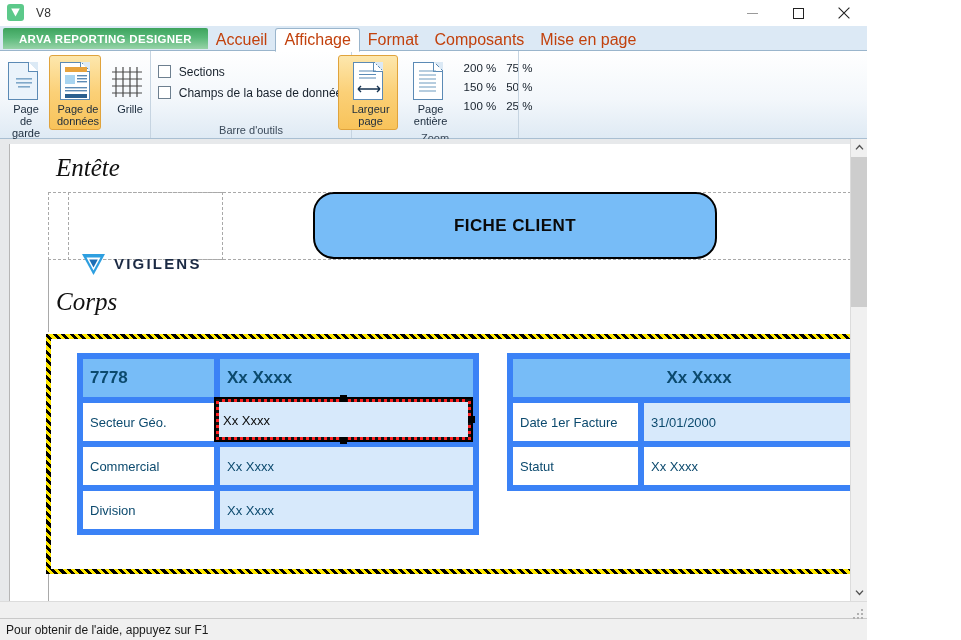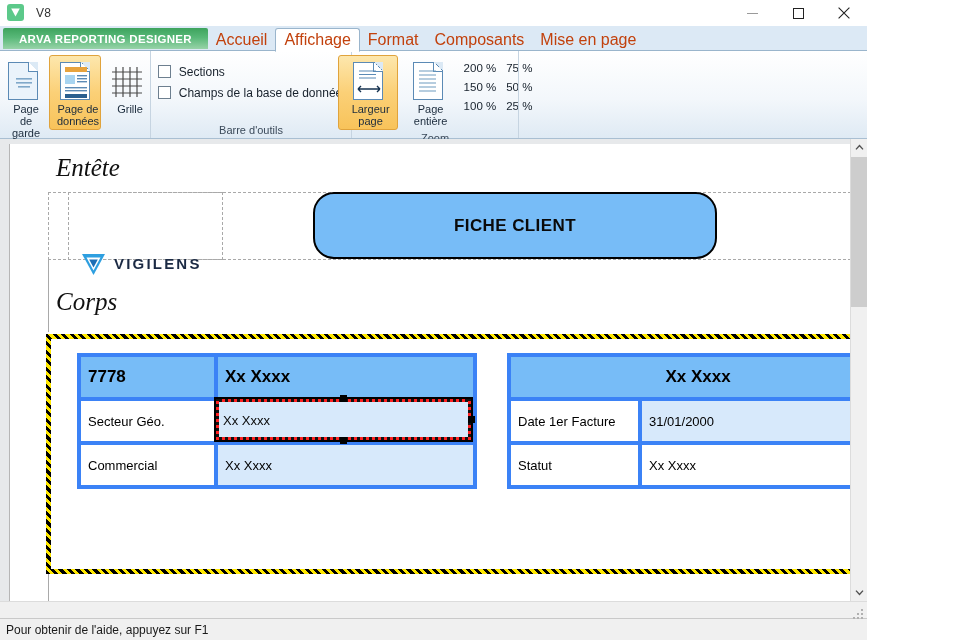--- a/index.html
+++ b/index.html
@@ -278,23 +278,23 @@
     position: relative;
   }
 
   
   .dtable {
     position: absolute;
     border-collapse: collapse;
     table-layout: fixed;
   }
   .dtable td {
-    border: 4px solid #3b82f6;
+    border: 6px solid #3b82f6;
     font-size: 13px;
-    color: #000000;
+    color: #0c4a6e;
     padding: 0 7px;
     height: 44px;
     vertical-align: middle;
     background: #ffffff;
     overflow: hidden;
     white-space: nowrap;
   }
   .dtable td.head {
     background: #77bcf7;
     font-weight: bold;
@@ -568,20 +568,24 @@
                 <tr>
                   <td class="head">7778</td>
                   <td class="head">Xx Xxxx</td>
                 </tr>
                 <tr>
                   <td class="plain">Secteur Géo.</td>
                   <td class="val"></td>
                 </tr>
                 <tr>
                   <td class="plain">Commercial</td>
+                  <td class="val">Xx Xxxx</td>
+                </tr>
+                <tr>
+                  <td class="plain">Division</td>
                   <td class="val">Xx Xxxx</td>
                 </tr>
               </tbody>
             </table>
 
             <div class="selcell" style="left:163px; top:58px; width:259px; height:45px;">
               <div class="dashline" style="left:0; top:0; right:0; height:3px;"></div>
               <div class="dashline" style="left:0; bottom:0; right:0; height:3px;"></div>
               <div class="dashline v" style="left:0; top:0; bottom:0; width:3px;"></div>
               <div class="dashline v" style="right:0; top:0; bottom:0; width:3px;"></div>

